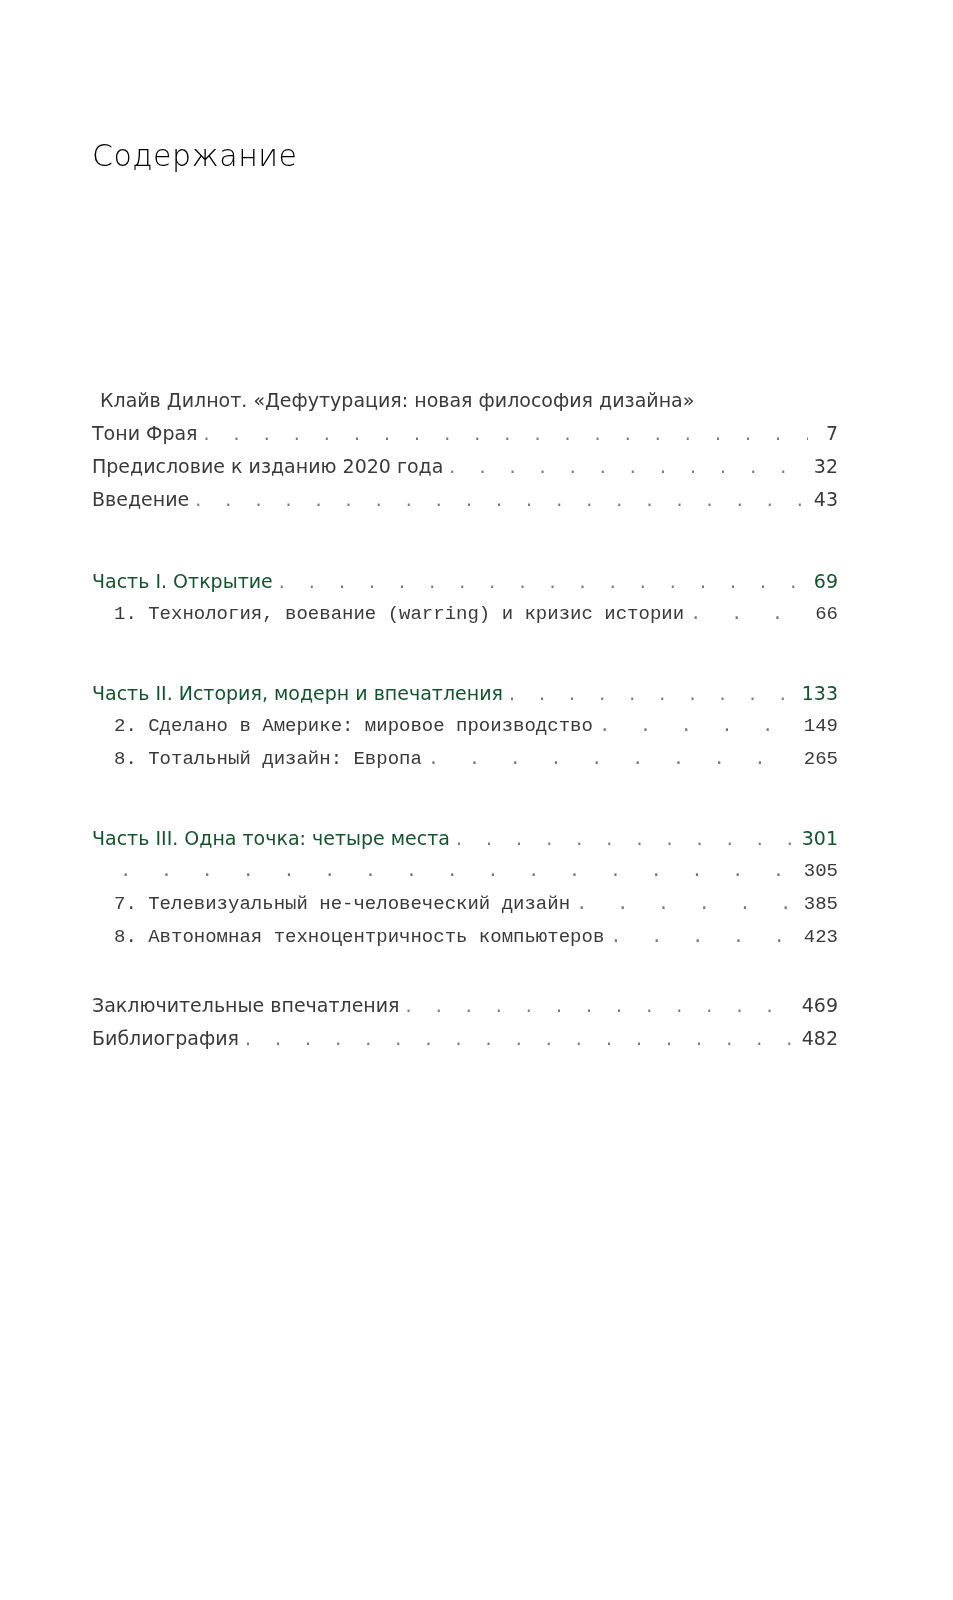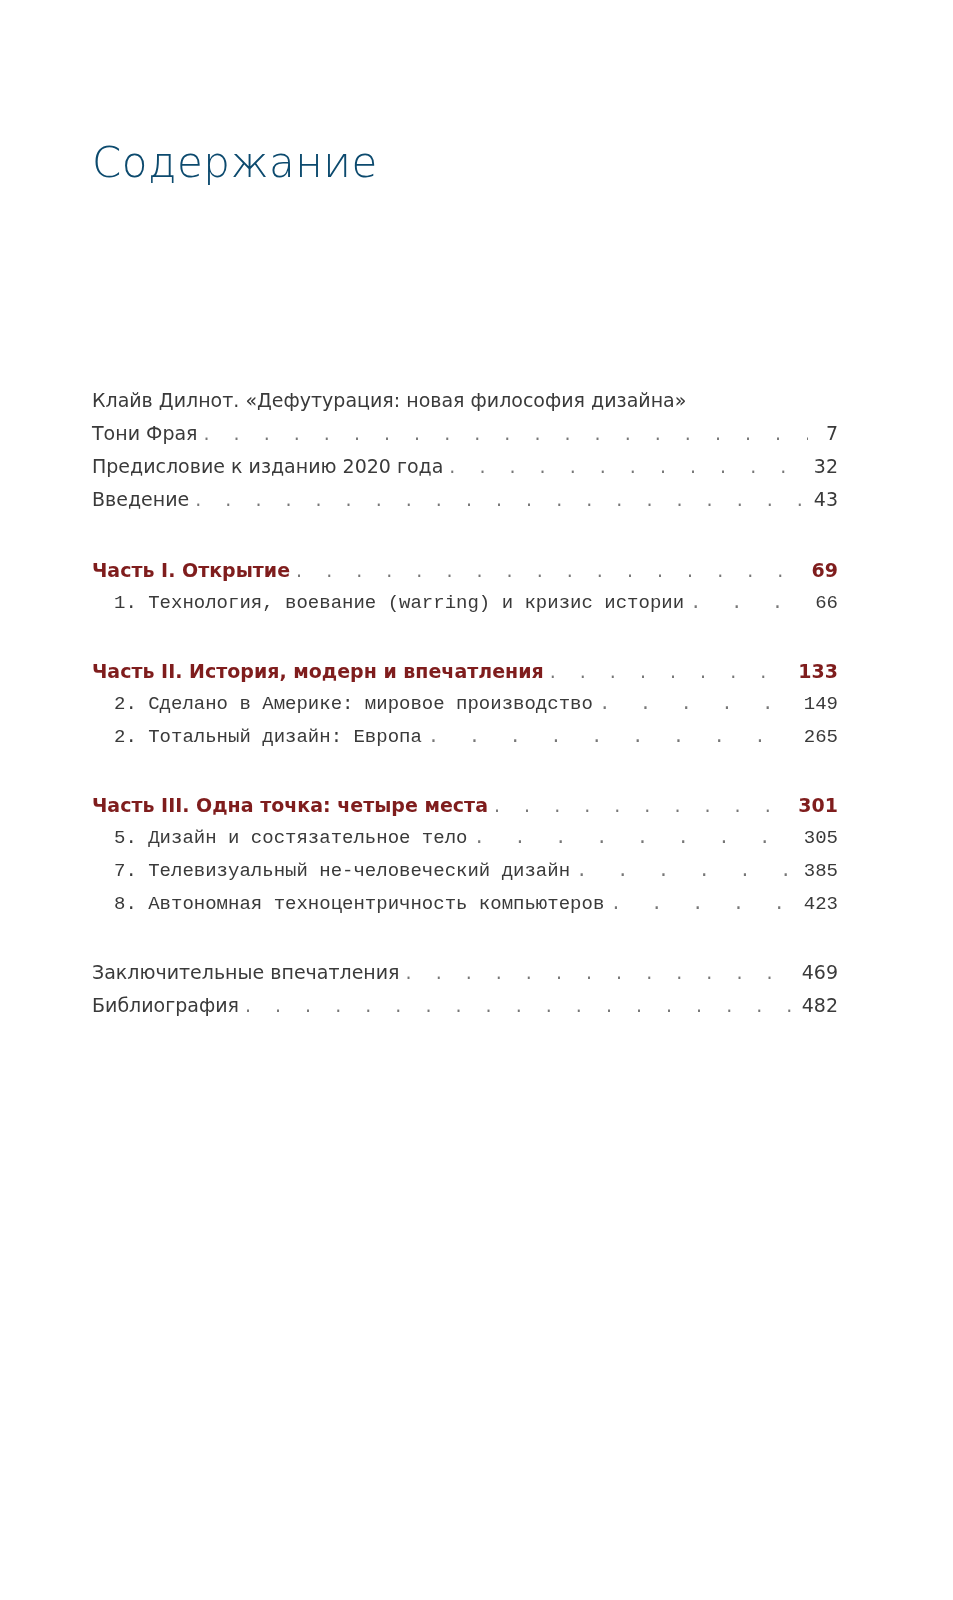--- a/index.html
+++ b/index.html
@@ -3,29 +3,29 @@
 <meta charset="utf-8">
 <style>
   html, body { margin: 0; padding: 0; background: #ffffff; }
   body {
     width: 953px; height: 1600px; position: relative; overflow: hidden;
     font-family: "DejaVu Sans", "Liberation Sans", sans-serif;
     color: #2a2a2a;
   }
   .title {
     position: absolute; left: 92px; top: 138px;
-    font-size: 42px; font-weight: 300; color: #0c4a6e; letter-spacing: 0.5px;
+    font-size: 30px; font-weight: 300; color: #000000; letter-spacing: 0.5px;
   }
   .toc { position: absolute; left: 92px; top: 384px; width: 746px; }
   .row {
     display: flex; align-items: baseline; height: 33px;
     font-size: 19px; line-height: 33px; color: #3a3a3a;
   }
-  .row.plain { display: block; }
-  .row.part { font-weight: bold; color: #7f1d1d; }
+  .row.plain { display: block; margin-left: 8px; }
+  .row.part { font-weight: normal; color: #14532d; margin-top: 11px; }
   .row.chapter { padding-left: 22px; font-family: Liberation Mono, monospace; }
   .row .label { white-space: nowrap; }
   .row .dots {
     flex: 1; overflow: hidden; white-space: nowrap; margin: 0 6px;
     color: #777; letter-spacing: 9px; font-weight: normal;
   }
   .row .dots::before {
     content: ". . . . . . . . . . . . . . . . . . . . . . . . . . . . . . . . . . . . . . . . . . . . . . . . . . . . . . . . . . . . . . .";
   }
   .row .page { white-space: nowrap; text-align: right; min-width: 24px; }
@@ -76,34 +76,33 @@
     <span class="label">Часть II. История, модерн и впечатления</span>
     <span class="dots"></span>
     <span class="page">133</span>
   </div>
   <div class="row chapter">
     <span class="label">2. Сделано в Америке: мировое производство</span>
     <span class="dots"></span>
     <span class="page">149</span>
   </div>
   <div class="row chapter">
-    <span class="label">2. Тотальный дизайн: Европа</span>
+    <span class="label">8. Тотальный дизайн: Европа</span>
     <span class="dots"></span>
     <span class="page">265</span>
   </div>
 
   <div class="gap-md"></div>
 
   <div class="row part">
     <span class="label">Часть III. Одна точка: четыре места</span>
     <span class="dots"></span>
     <span class="page">301</span>
   </div>
   <div class="row chapter">
-    <span class="label">5. Дизайн и состязательное тело</span>
     <span class="dots"></span>
     <span class="page">305</span>
   </div>
   <div class="row chapter">
     <span class="label">7. Телевизуальный не-человеческий дизайн</span>
     <span class="dots"></span>
     <span class="page">385</span>
   </div>
   <div class="row chapter">
     <span class="label">8. Автономная техноцентричность компьютеров</span>

